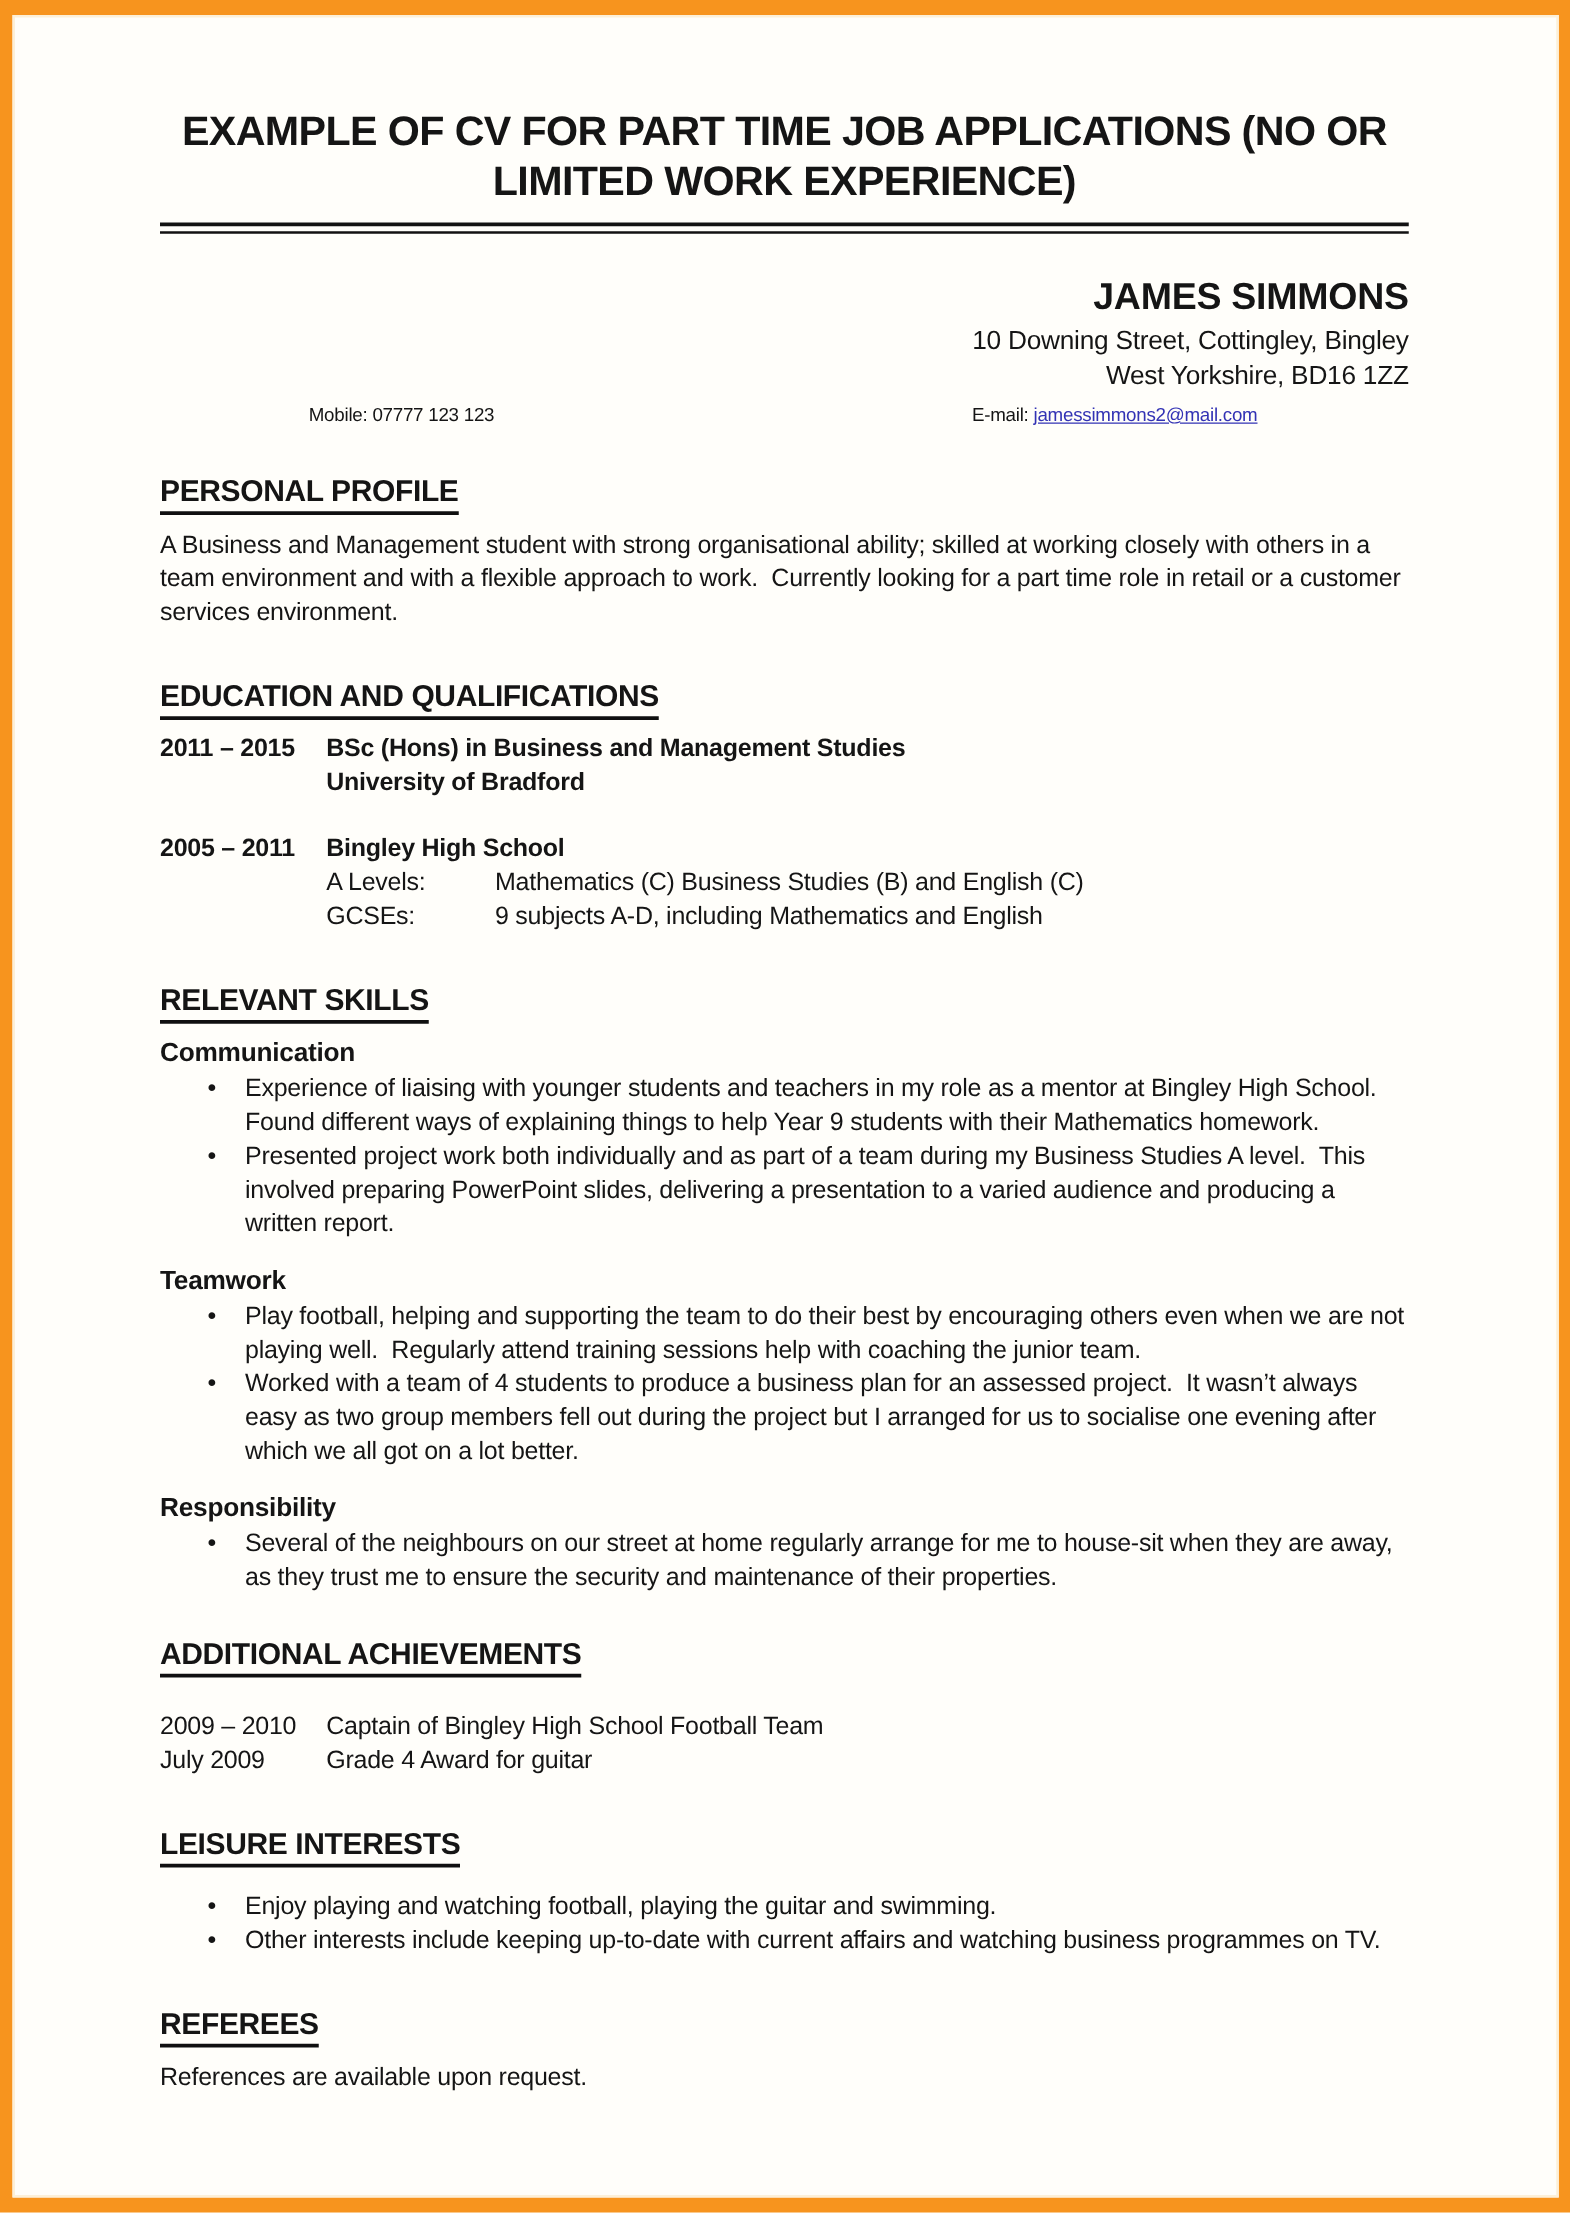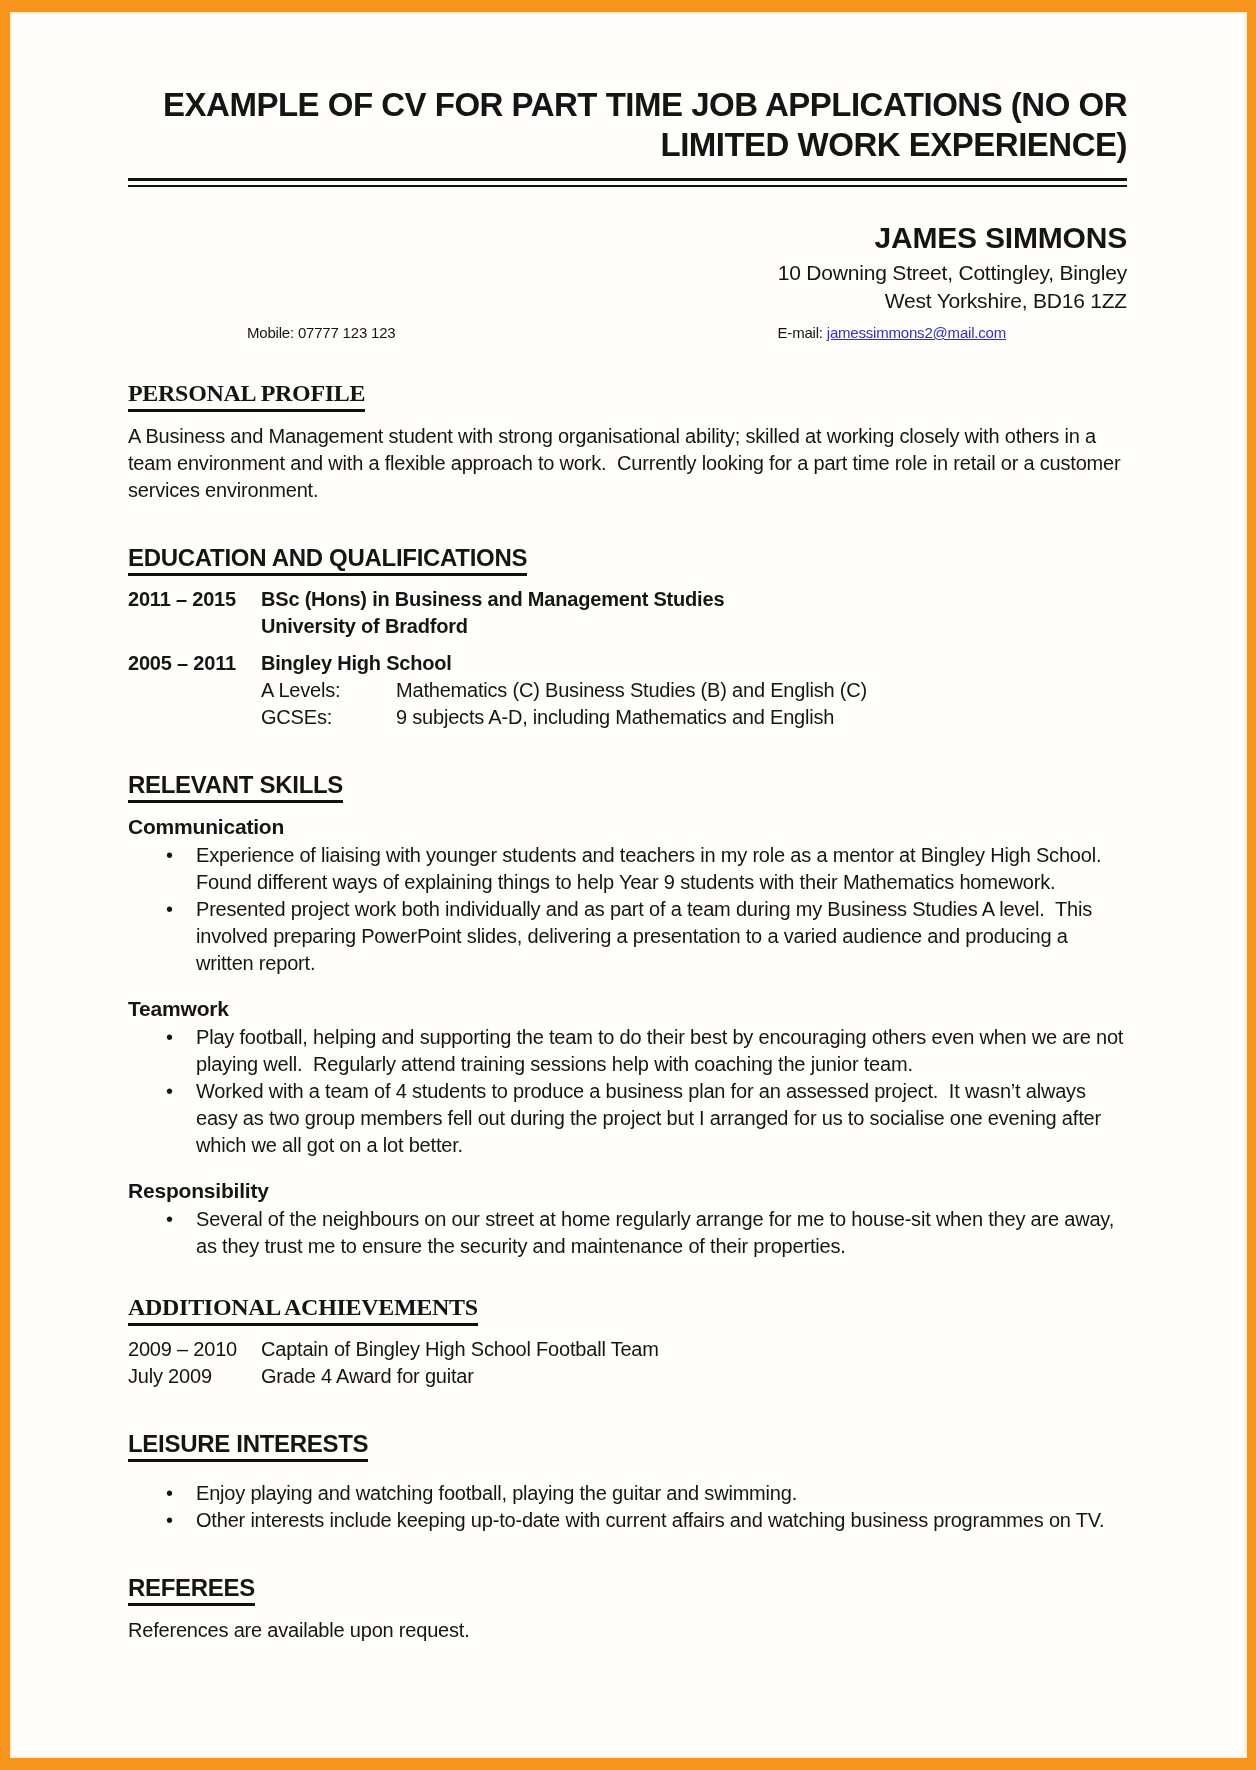--- a/index.html
+++ b/index.html
@@ -12,57 +12,57 @@
   .sheet {
     position: absolute; left: 10px; right: 9px; top: 12px; bottom: 12px;
     background: var(--color-sheet, #FFFEFA);
     border: 2px solid #FDF0D8;
     box-sizing: border-box;
     padding: 71px 118px 0 116px;
     overflow: hidden;
     letter-spacing: -0.2px;
   }
   .doc-title {
-    text-align: right; font-weight: bold; font-size: 33px; line-height: 40px;
+    text-align: center; font-weight: bold; font-size: 33px; line-height: 40px;
     letter-spacing: -0.5px;
   }
   .title-rule {
     margin: 13px auto 0 auto; width: 100%;
     border-top: 3px solid #121212; border-bottom: 2px solid #121212;
     height: 4px;
   }
   .center { text-align: right; }
   .name { font-size: 30px; font-weight: bold; margin-top: 33px; line-height: 36px; }
   .addr { font-size: 21px; line-height: 28px; margin-top: 3px; }
   .contact-row {
     display: flex; justify-content: space-between;
     padding: 0 121px 0 119px; font-size: 15px; margin-top: 4px; line-height: 27px;
   }
   .email-link { color: var(--color-link, #3232B4); }
   .section-heading-wrap { margin: 0; }
   .section-heading {
     display: inline-block; font-weight: bold; font-size: 24px; line-height: 27px;
     border-bottom: 3px solid #101010; padding-bottom: 2px; letter-spacing: -0.3px;
   }
-  .mt-lg { margin-top: 34px; font-family: Liberation Serif, serif; }
+  .mt-lg { margin-top: 34px; }
   .mt-xl { margin-top: 40px; }
   .para { font-size: 20px; line-height: 27px; margin-top: 11px; white-space: pre-wrap; }
   .sub-title { font-size: 21px; font-weight: bold; line-height: 24px; }
   .bullets { list-style: none; margin: 3px 0 0 0; padding: 0; font-size: 20px; line-height: 27px; }
   .bullets li { position: relative; padding-left: 68px; white-space: pre-wrap; }
   .bullets li::before {
     content: "\2022"; position: absolute; left: 38px; top: 0;
     font-size: 20px;
   }
   .edu-entry { display: grid; grid-template-columns: 133px 1fr; font-size: 20px; line-height: 27px; }
   .bold { font-weight: bold; }
   .qual-row { display: grid; grid-template-columns: 135px 1fr; }
   .ach-row { display: grid; grid-template-columns: 133px 1fr; font-size: 20px; line-height: 27px; }
   .gap-10 { margin-top: 10px; }
-  .gap-26 { margin-top: 10px; }
+  .gap-26 { margin-top: 26px; }
   .gap-12 { margin-top: 12px; }
   .gap-20 { margin-top: 20px; }
   .gap-18 { margin-top: 18px; }
 </style>
 </head>
 <body>
 
 <div class="sheet">
 
   <div class="doc-title">

